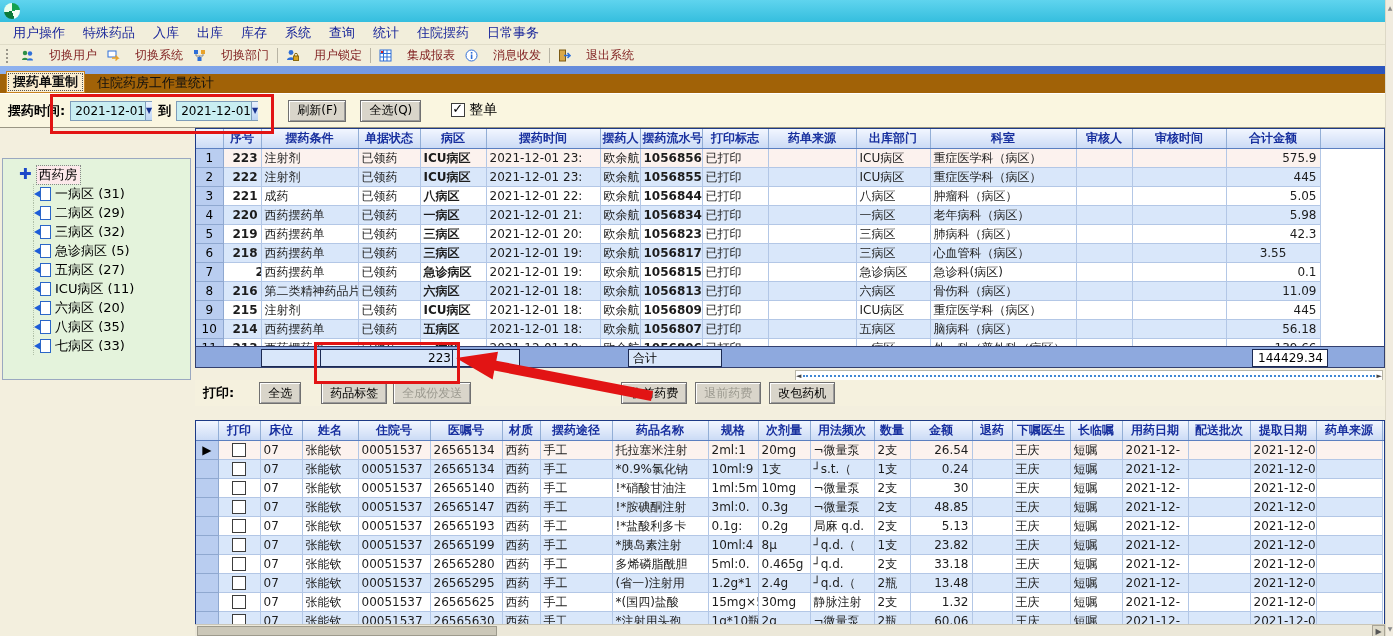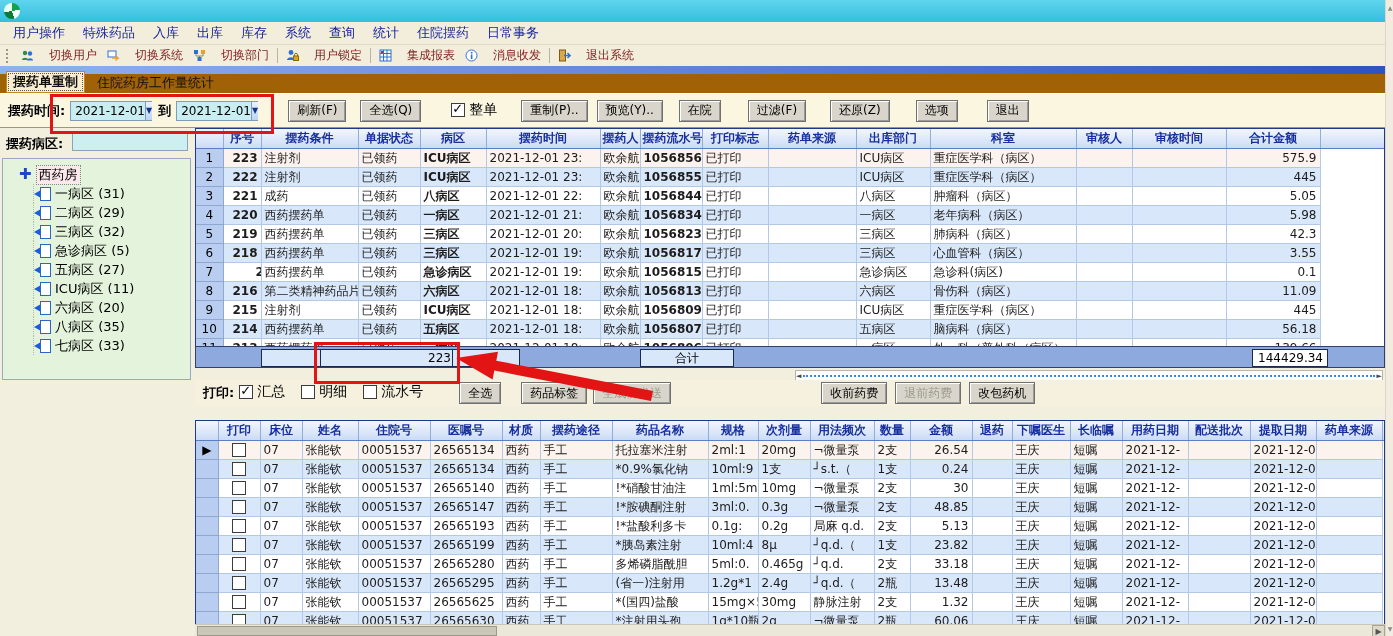--- a/index.html
+++ b/index.html
@@ -211,28 +211,23 @@
   <span class="flabel">到</span>
   <span class="dp">
     <span class="val">2021-12-01</span>
     <span class="da">▼</span>
     </span>
   <span id="fbA"><button class="btn">刷新(F)</button><button class="btn">全选(Q)</button></span>
   <span id="fchk"><span class="cbw">
         <span class="cb on"></span>
         <span>整单</span>
       </span></span>
-  <span id="fbB"><button class="btn">重制(P)..</button><button class="btn">预览(Y)..</button><button class="btn">在院</button><button class="btn">过滤(F)</button><button class="btn">还原(Z)</button><button class="btn">选项</button><button class="btn">退出</button></span>
 </div>
 
 <div class="leftpanel">
-  <div class="wardrow">
-    <span class="wardlabel">摆药病区:</span>
-    <input class="wardinput" value="" style="">
-  </div>
   <div class="treebox">
     <div class="troot">
       <span class="plus">✚</span>
       <span class="tlabel">西药房</span>
     </div>
     <div>
         <div class="titem">
           <span class="tico">
             <span class="tri"></span>
             <span class="pg"></span>
@@ -438,21 +433,21 @@
           <td style="font-weight: bold;">三病区</td>
           <td>2021-12-01 19:</td>
           <td>欧余航</td>
           <td style="font-weight: bold;">1056817</td>
           <td>已打印</td>
           <td></td>
           <td>三病区</td>
           <td>心血管科（病区）</td>
           <td></td>
           <td></td>
-          <td style="text-align: right;">3.55</td>
+          <td style="text-align: center;">3.55</td>
           <td class="fillc"></td>
         </tr>
         <tr>
           <td class="rn" style="text-align: center;">7</td>
           <td style="text-align: right; font-weight: bold; padding-left: 32px;">217</td>
           <td>西药摆药单</td>
           <td>已领药</td>
           <td style="font-weight: bold;">急诊病区</td>
           <td>2021-12-01 19:</td>
           <td>欧余航</td>
@@ -539,42 +534,32 @@
           <td class="fillc"></td>
         </tr>
       </tbody>
   </table>
 </div>
 
 <div class="gfoot">
   <span class="fbox" style="left:65px;width:52px"></span>
   <span class="fbox" style="left:124px;width:126px;text-align:right">223</span>
   <span class="fbox" style="left:256px;width:58px"></span>
-  <span class="fbox" style="left:444px;width:84px;text-align:center">合计</span>
+  <span class="fbox" style="left:432px;width:84px;text-align:left">合计</span>
   <span class="fbox" style="left:1056px;width:66px;text-align:right;background:#fff">144429.34</span>
 </div>
 
 <div class="dotbar">
   <span>◄</span>
   <span class="dtrack"></span>
   <span>►</span>
 </div>
 
 <div class="printbar">
   <span class="flabel">打印:</span>
-  <span id="printChecks"><span class="cbw">
-        <span class="cb on"></span>
-        <span>汇总</span>
-      </span><span class="cbw">
-        <span class="cb"></span>
-        <span>明细</span>
-      </span><span class="cbw">
-        <span class="cb"></span>
-        <span>流水号</span>
-      </span></span>
   <span id="printBtns"><button class="btn">全选</button><button class="btn">药品标签</button><button class="btn dis">全成份发送</button><button class="btn">收前药费</button><button class="btn dis">退前药费</button><button class="btn">改包药机</button></span>
 </div>
 
 <div class="gridwrap" id="detailsWrap">
   <table id="dtable">
       <colgroup>
         <col style="width: 22px;">
         <col style="width: 42px;">
         <col style="width: 42px;">
         <col style="width: 56px;">

